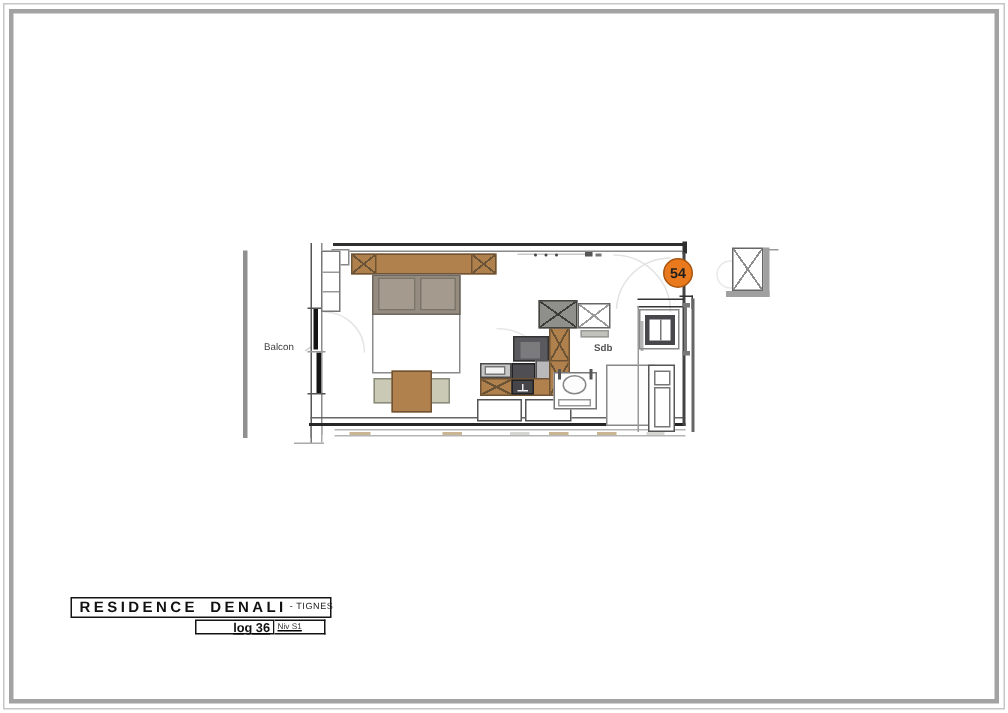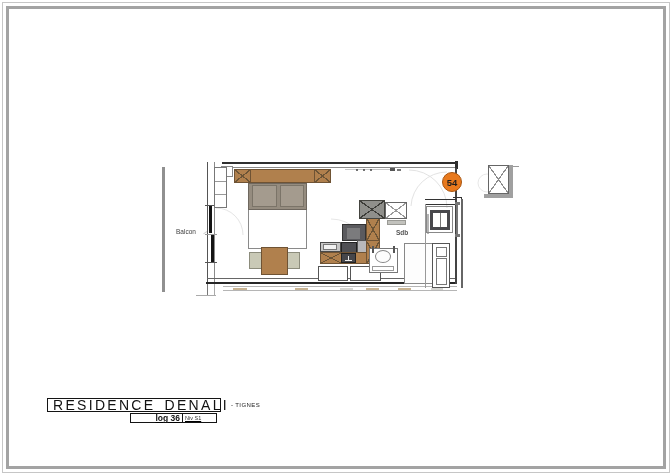--- a/index.html
+++ b/index.html
@@ -25,21 +25,21 @@
     position:absolute;left:442px;top:172px;width:20px;height:20px;border-radius:50%;
     background:#e8791d;border:1px solid #a85510;box-sizing:border-box;
     display:flex;align-items:center;justify-content:center;
     font-size:9.5px;font-weight:bold;color:#1e1e1e;
   }
   .tb-row1{
     position:absolute;left:47px;top:398px;width:167px;height:12px;
     border:1.5px solid #141414;background:#fff;box-sizing:content-box;
     display:flex;align-items:center;padding-left:5px;
   }
-  .tb-name{font-size:14px;font-weight:normal;color:#111;letter-spacing:2.3px;word-spacing:3px;white-space:nowrap;}
+  .tb-name{font-size:10px;font-weight:bold;color:#111;letter-spacing:2.3px;word-spacing:3px;white-space:nowrap;}
   .tb-loc{font-size:6px;color:#222;margin-left:2px;letter-spacing:.4px;white-space:nowrap;}
   .tb-row2{position:absolute;left:130px;top:412.5px;height:10px;display:flex;text-decoration:underline;}
   .tb-cell{border:1px solid #141414;background:#fff;box-sizing:border-box;display:flex;align-items:center;}
   .tb-log{width:53px;justify-content:flex-end;padding-right:2px;font-size:8.5px;font-weight:bold;color:#111;}
   .tb-niv{width:34px;border-left:none;padding-left:2px;font-size:5.5px;color:#333;}
   svg{position:absolute;left:0;top:0;pointer-events:none;}
 </style>
 </head>
 <body>
 

